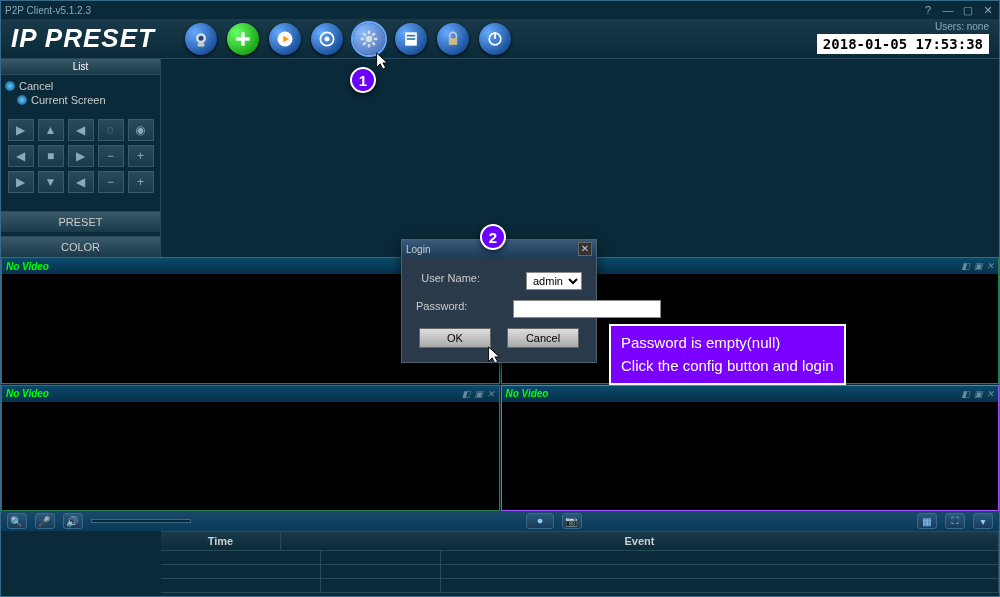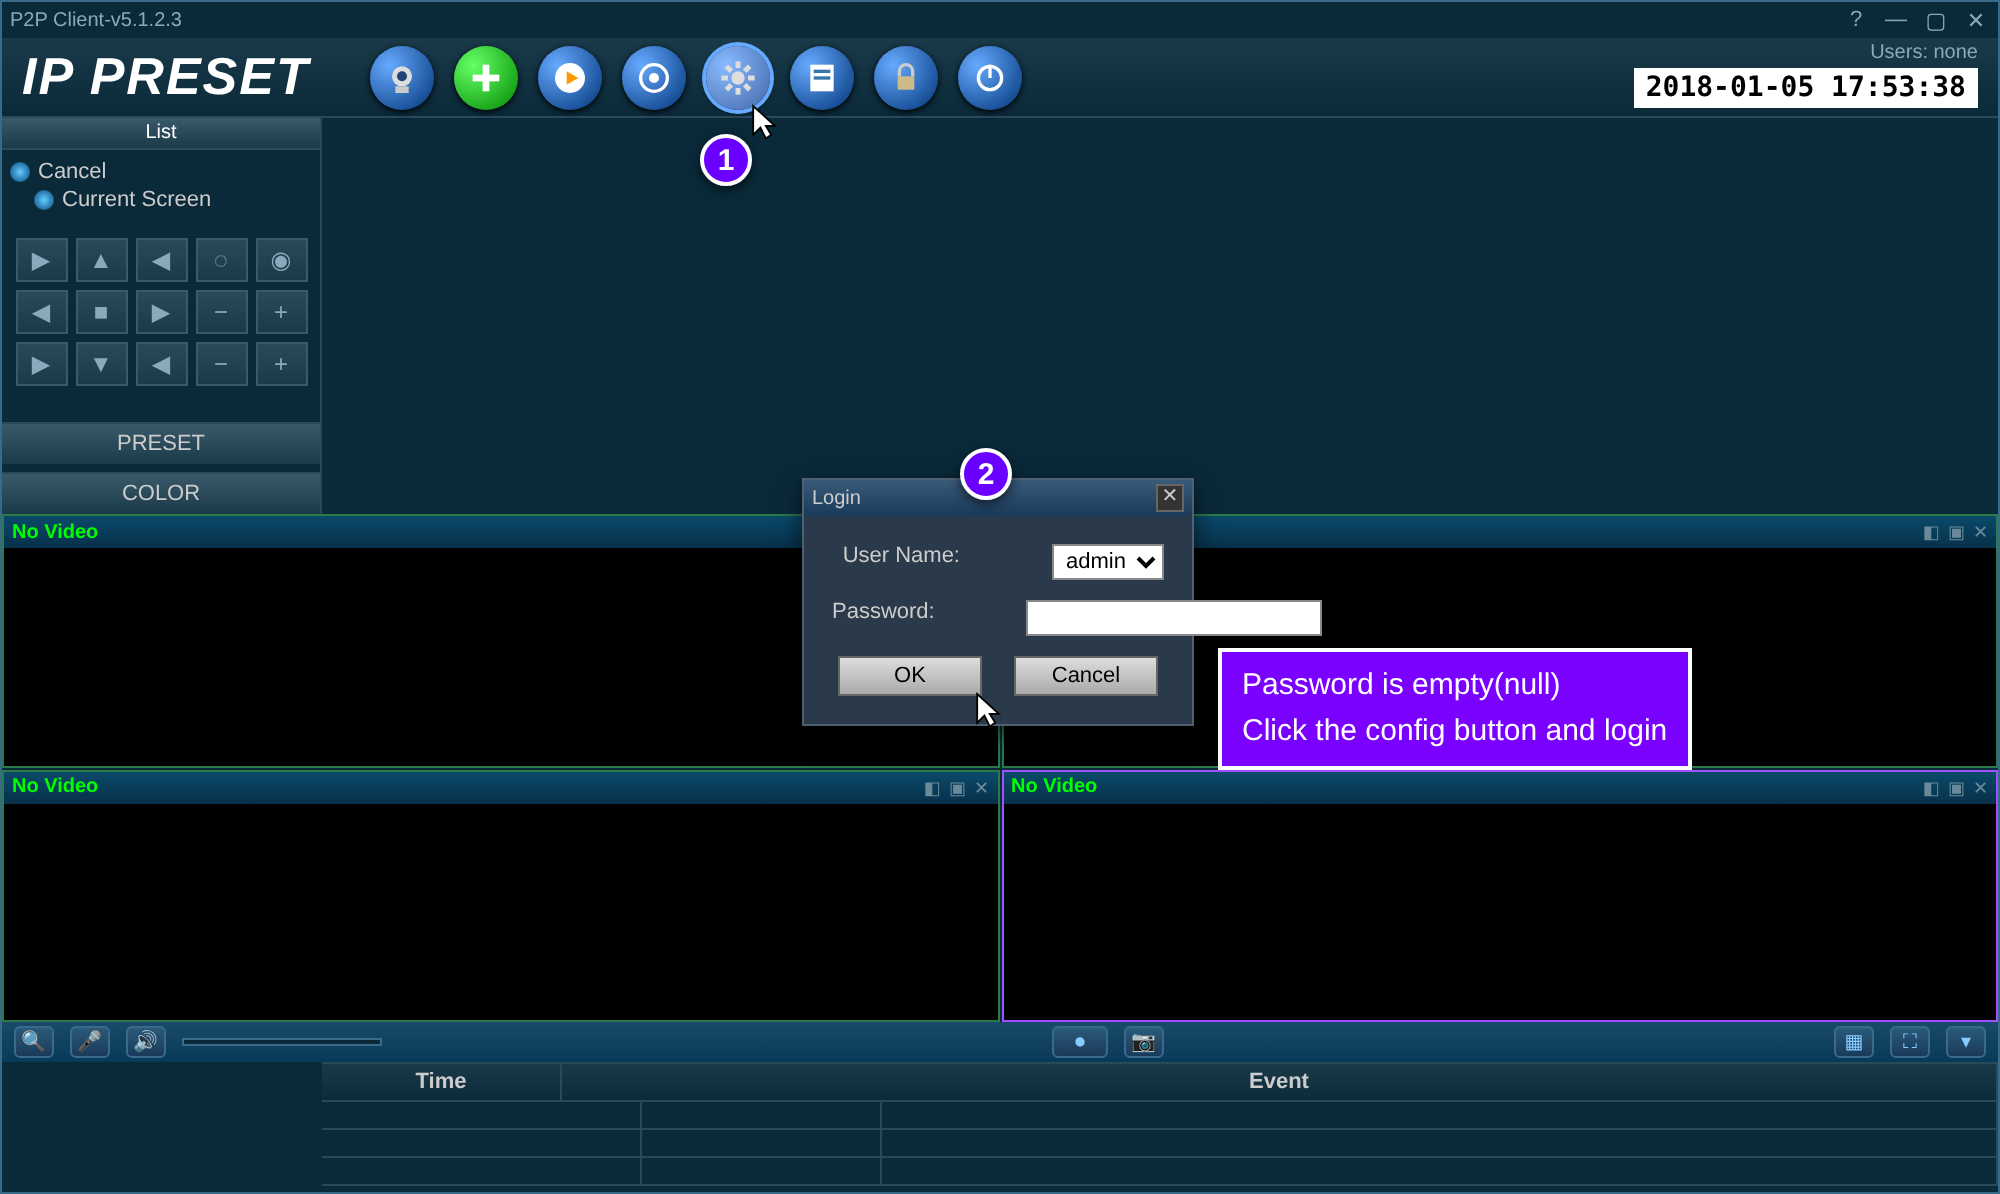--- a/index.html
+++ b/index.html
@@ -33,21 +33,21 @@
 .tree .sub { margin-left: 12px; }
 
 .ptzbox { padding: 0 0 6px; }
 .ptzbox .hdr { text-align: center; color: #aabed0; font-size: 11px; padding: 4px 0; border-top: 1px solid #2a4a5a; border-bottom: 1px solid #2a4a5a; }
 .ptzgrid { display: grid; grid-template-columns: repeat(5, 26px); grid-auto-rows: 22px; gap: 4px; padding: 8px; justify-content: center; }
 .ptzbtn { background: linear-gradient(#2a4a5a,#1a3a4a); border: 1px solid #3a5a6a; display: flex; align-items: center; justify-content: center; color: #8ab; cursor: pointer; font-size: 12px; }
 .barbtn { background: linear-gradient(#3a5a6a,#1a3a4a); text-align: center; color: #ccc; font-size: 11px; padding: 4px 0; margin-top: 4px; cursor: pointer; border-top: 1px solid #2a4a5a; }
 
 .viewer { flex: 1; display: flex; flex-direction: column; background: #000; }
 .grid4 { flex: 1; display: grid; grid-template-columns: 1fr 1fr; grid-template-rows: 1fr 1fr; gap: 1px; background: #0a2a3a; }
-.pane { background: #000; border: 1px solid #2a7a4a; position: relative; }
+.pane { background: #000; border: 1px solid #2a7a4a; position: relative; font-style: italic; }
 .pane.active { border: 1px solid #a050ff; }
 .pane .hdr { height: 16px; background: linear-gradient(#0a4a6a,#08304a); display: flex; align-items: center; padding: 0 4px; justify-content: space-between; }
 .pane .hdr .lbl { color: #0f0; font-size: 10px; font-weight: bold; }
 .pane .hdr .icons { display: flex; gap: 4px; }
 .pane .hdr .icons span { color: #6a8a9a; font-size: 9px; cursor: pointer; }
 
 .toolbar2 { height: 20px; background: linear-gradient(#1a4a6a,#0a3a5a); display: flex; align-items: center; padding: 0 6px; gap: 8px; }
 .tbtn { width: 20px; height: 16px; background: linear-gradient(#2a5a7a,#1a3a5a); border: 1px solid #3a6a8a; border-radius: 3px; display: flex; align-items: center; justify-content: center; color: #8cf; cursor: pointer; font-size: 10px; }
 .vol { height: 4px; background: #0a2a3a; width: 100px; border: 1px solid #3a6a8a; }
 .spacer { flex: 1; }

